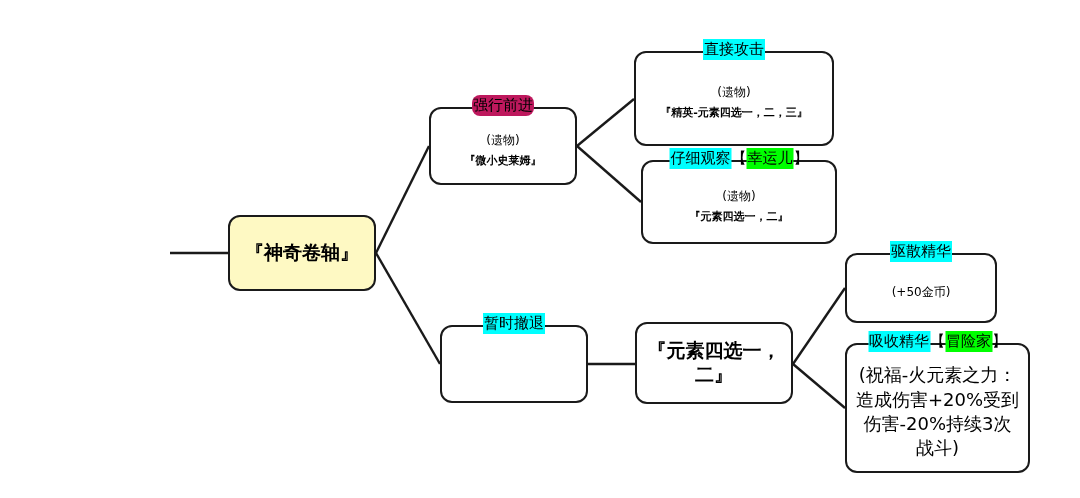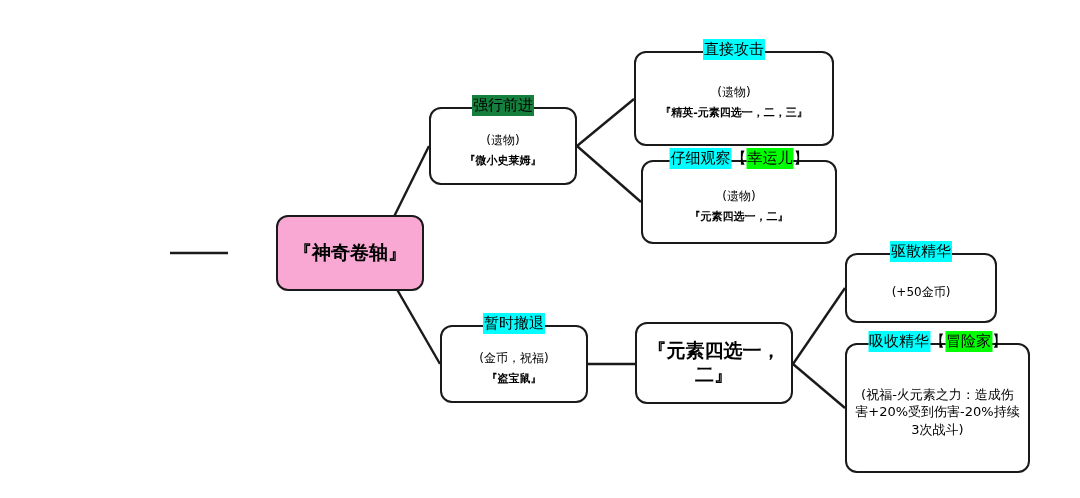--- a/index.html
+++ b/index.html
@@ -67,21 +67,21 @@
     margin:0;
   }
   .node .main{
     font-size:11px;
     font-weight:bold;
     color:#000000;
     line-height:1.2;
     margin:0;
   }
   .node .body{
-    font-size:13px;
+    font-size:18px;
     color:#000000;
     line-height:1.35;
     padding:0 8px;
   }
   .node .plain{
     font-size:19px;
     color:#000000;
     line-height:1.25;
   }
   .node .plain-b{
@@ -103,27 +103,27 @@
     <polyline points="376,253 429,146" fill="none" stroke="#1a1a1a" stroke-width="2.4"></polyline>
     <polyline points="376,253 440,364" fill="none" stroke="#1a1a1a" stroke-width="2.4"></polyline>
     <polyline points="577,146 634,99" fill="none" stroke="#1a1a1a" stroke-width="2.4"></polyline>
     <polyline points="577,146 641,202" fill="none" stroke="#1a1a1a" stroke-width="2.4"></polyline>
     <polyline points="588,364 635,364" fill="none" stroke="#1a1a1a" stroke-width="2.4"></polyline>
     <polyline points="793,364 845,288" fill="none" stroke="#1a1a1a" stroke-width="2.4"></polyline>
     <polyline points="793,364 845,408" fill="none" stroke="#1a1a1a" stroke-width="2.4"></polyline>
   </svg>
 
 
-  <div class="node" id="n-scroll" style="left: 228px; top: 215px; width: 148px; height: 76px; border-color: rgb(26, 26, 26); background: #f9a8d4; margin-left: 48px;">
+  <div class="node" id="n-scroll" style="left: 228px; top: 215px; width: 148px; height: 76px; border-color: rgb(26, 26, 26); background: #fef9c3;">
     <div class="plain-b">『神奇卷轴』</div>
   </div>
 
   <div class="node" id="n-advance" style="left: 429px; top: 107px; width: 148px; height: 78px; border-color: rgb(26, 26, 26); background: rgb(255, 255, 255);">
     <div class="title">
-      <span class="hl-cyan" style="background: #15803d;">强行前进</span>
+      <span class="hl-cyan" style="background: #be185d; border-radius: 8px;">强行前进</span>
     </div>
     <div class="stack pad-top">
       <div class="sub">(遗物)</div>
       <div class="main">『微小史莱姆』</div>
     </div>
   </div>
 
   <div class="node" id="n-attack" style="left: 634px; top: 51px; width: 200px; height: 95px; border-color: rgb(26, 26, 26); background: rgb(255, 255, 255);">
     <div class="title">
       <span class="hl-cyan" style="background: rgb(0, 255, 255);">直接攻击</span>
@@ -141,24 +141,20 @@
     <div class="stack pad-top">
       <div class="sub">(遗物)</div>
       <div class="main">『元素四选一，二』</div>
     </div>
   </div>
 
   <div class="node" id="n-retreat" style="left: 440px; top: 325px; width: 148px; height: 78px; border-color: rgb(26, 26, 26); background: rgb(255, 255, 255);">
     <div class="title">
       <span class="hl-cyan" style="background: rgb(0, 255, 255);">暂时撤退</span>
     </div>
-    <div class="stack pad-top">
-      <div class="sub">(金币，祝福)</div>
-      <div class="main">『盗宝鼠』</div>
-    </div>
   </div>
 
   <div class="node" id="n-element" style="left: 635px; top: 322px; width: 158px; height: 82px; border-color: rgb(26, 26, 26); background: rgb(255, 255, 255);">
     <div class="plain-b">『元素四选一，二』</div>
   </div>
 
   <div class="node" id="n-dispel" style="left: 845px; top: 253px; width: 152px; height: 70px; border-color: rgb(26, 26, 26); background: rgb(255, 255, 255);">
     <div class="title">
       <span class="hl-cyan" style="background: rgb(0, 255, 255);">驱散精华</span>
     </div>

